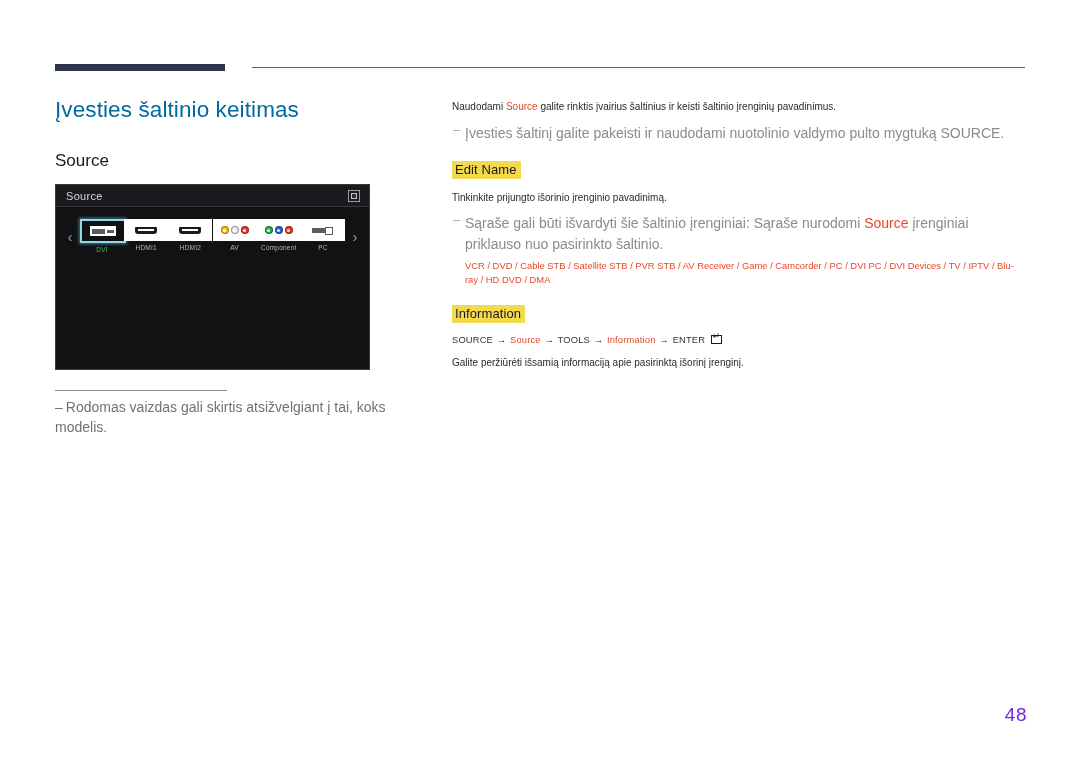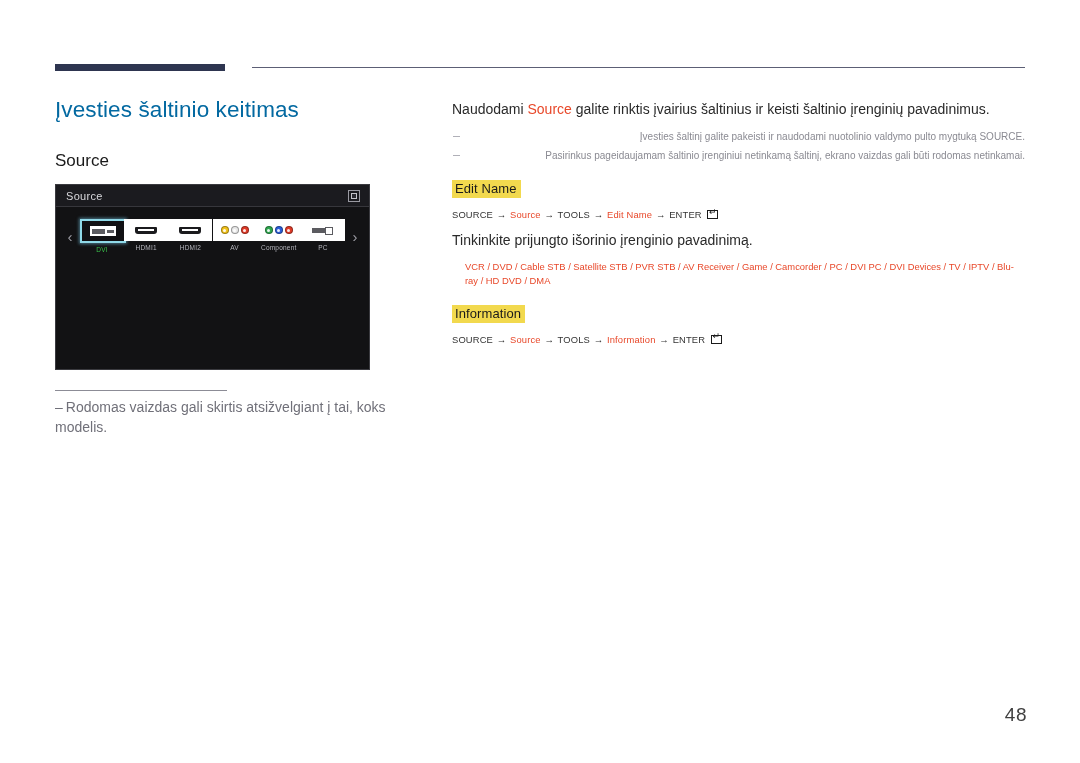--- a/index.html
+++ b/index.html
@@ -216,36 +216,35 @@
   }
   .footnote .dash { margin-right: 3px; }
 
   
   .right-col {
     position: absolute;
     left: 452px; top: 99px;
     width: 573px;
   }
   .p-body {
-    font-size: 14px;
+    font-size: 10px;
     color: #2a2a2a;
     line-height: 1.52;
     margin-bottom: 9px;
   }
   .p-body.tight { margin-bottom: 8px; }
   .accent { color: #e8482a; }
 
   .note {
     position: relative;
-    font-size: 10px;
+    font-size: 14px;
     color: #8a8a92;
     line-height: 1.5;
     padding-left: 13px;
     margin-bottom: 4px;
-    text-align: right;
   }
   .note::before {
     content: '';
     position: absolute;
     left: 1px; top: 7px;
     width: 7px; height: 1px;
     background: #b0b0b8;
   }
   .note .accent { color: #e8482a; }
 
@@ -289,21 +288,21 @@
     line-height: 1.5;
     padding-left: 13px;
     margin-top: 2px;
   }
 
   
   .page-num {
     position: absolute;
     right: 53px; bottom: 37px;
     font-size: 19px;
-    color: #404040;
+    color: #6d28d9;
     letter-spacing: 0.5px;
   }
 </style>
 </head>
 <body>
 
 <div class="page">
 
   <div class="top-bar-dark"></div>
   <div class="top-bar-line"></div>
@@ -391,58 +390,47 @@
       <span class="dash">‒</span><span>Rodomas vaizdas gali skirtis atsižvelgiant į tai, koks modelis.</span>
     </div>
   </div>
 
   <div class="right-col">
 
     <p class="p-body"><span>Naudodami </span><span class="accent">Source</span><span> galite rinktis įvairius šaltinius ir keisti šaltinio įrenginių pavadinimus.</span></p>
 
 
     <div class="note">Įvesties šaltinį galite pakeisti ir naudodami nuotolinio valdymo pulto mygtuką SOURCE.</div>
-    <div class="note">Pasirinkus pageidaujamam šaltinio įrenginiui netinkamą šaltinį, ekrano vaizdas gali būti rodomas netinkamai.</div>
 
     <div class="sec">
       <div class="hl-head">Edit Name</div>
 
-      <div class="crumb">
-        <span>SOURCE</span>
-        <span class="bc-arrow">→</span>
-        <span class="accent">Source</span>
-        <span class="bc-arrow">→</span>
-        <span>TOOLS</span>
-        <span class="bc-arrow">→</span>
-        <span class="accent">Edit Name</span>
-        <span class="bc-arrow">→</span>
-        <span>ENTER</span>
-        <span class="enter-key"></span>
-      </div>
 
       <p class="p-body tight">Tinkinkite prijungto išorinio įrenginio pavadinimą.</p>
 
+      <div class="note"><span>Sąraše gali būti išvardyti šie šaltinio įrenginiai: Sąraše nurodomi </span><span class="accent">Source</span><span> įrenginiai priklauso nuo pasirinkto šaltinio.</span></div>
 
       <div class="dev-list">VCR / DVD / Cable STB / Satellite STB / PVR STB / AV Receiver / Game / Camcorder / PC / DVI PC / DVI Devices / TV / IPTV / Blu-ray / HD DVD / DMA</div>
     </div>
 
     <div class="sec">
       <div class="hl-head">Information</div>
 
       <div class="crumb">
         <span>SOURCE</span>
         <span class="bc-arrow">→</span>
         <span class="accent">Source</span>
         <span class="bc-arrow">→</span>
         <span>TOOLS</span>
         <span class="bc-arrow">→</span>
         <span class="accent">Information</span>
         <span class="bc-arrow">→</span>
         <span>ENTER</span>
         <span class="enter-key"></span>
       </div>
 
+      <p class="p-body">Galite peržiūrėti išsamią informaciją apie pasirinktą išorinį įrenginį.</p>
     </div>
 
   </div>
 
   <div class="page-num">48</div>
 </div>
 
 </body></html>

